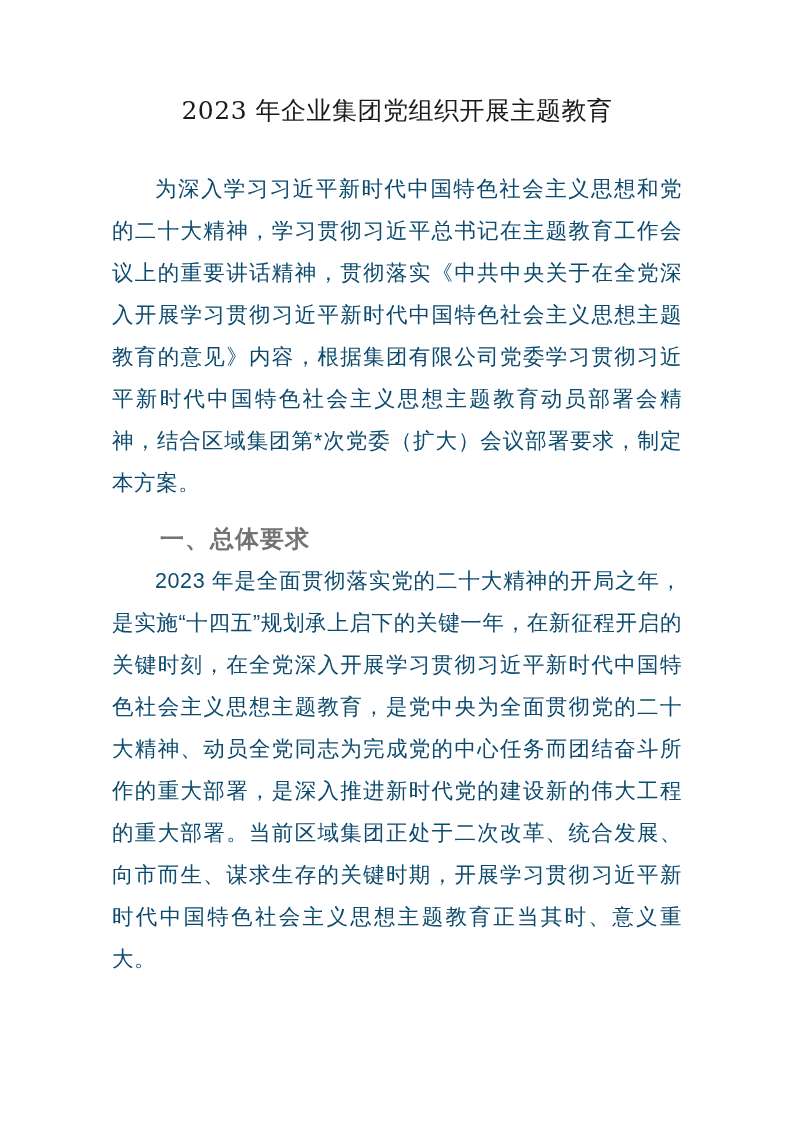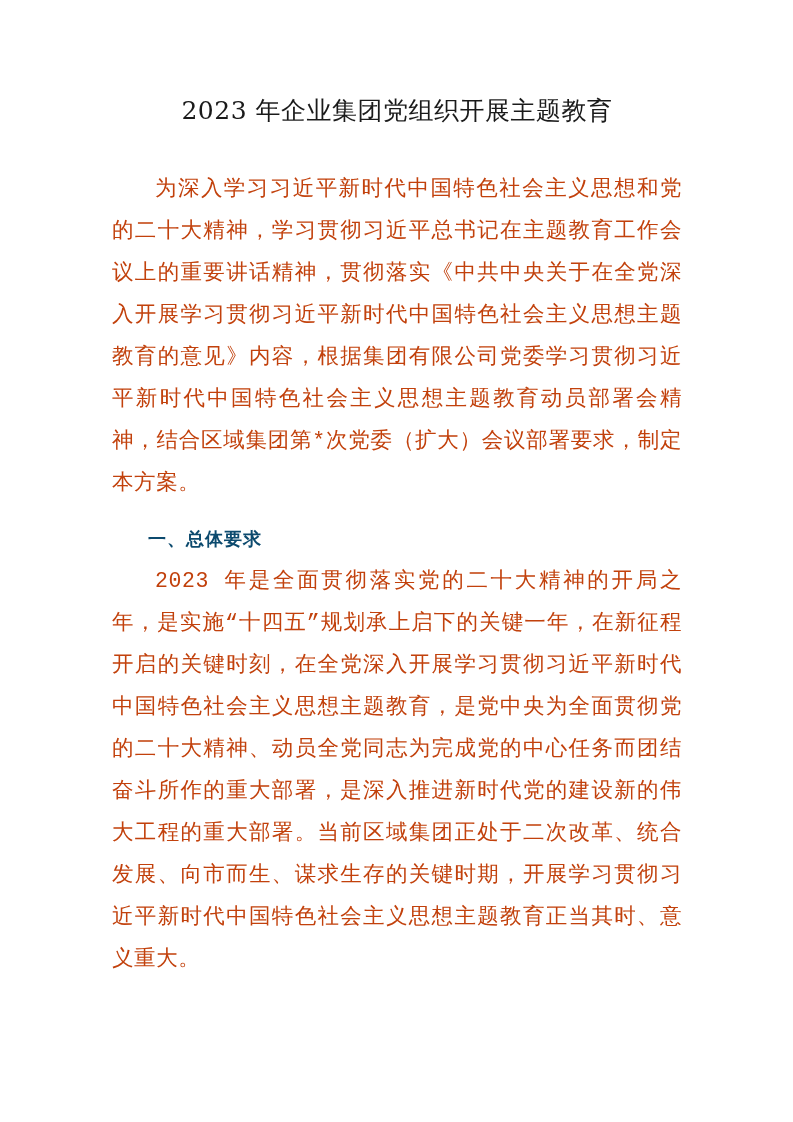--- a/index.html
+++ b/index.html
@@ -48,44 +48,44 @@
   }
   .doc-title .title-line {
     display: block;
     white-space: nowrap;
   }
   .title-block {
     padding-top: 82px;
   }
 
   .para {
-    font-family: Liberation Mono, monospace;
+    font-family: Liberation Sans, sans-serif;
     font-size: 21.5px;
     line-height: 42px;
     text-align: justify;
     text-justify: inter-ideograph;
     text-indent: 2em;
     letter-spacing: 0.6px;
     margin: 0;
-    color: #c2410c;
+    color: #0c4a6e;
     word-break: break-all;
   }
 
   .para-first { margin-top: 29px; }
 
   .section-heading {
     font-family: "DejaVu Sans", "Liberation Sans", sans-serif;
-    font-size: 18px;
+    font-size: 24px;
     font-weight: bold;
     line-height: 42px;
     text-indent: 2em;
     letter-spacing: 1px;
     margin: 0;
     margin-top: 14px;
-    color: #0c4a6e;
+    color: #737373;
   }
 
   .para-after-heading { }
 </style>
 </head>
 <body>
 
 <div class="page">
 
   <div class="doc-body">

